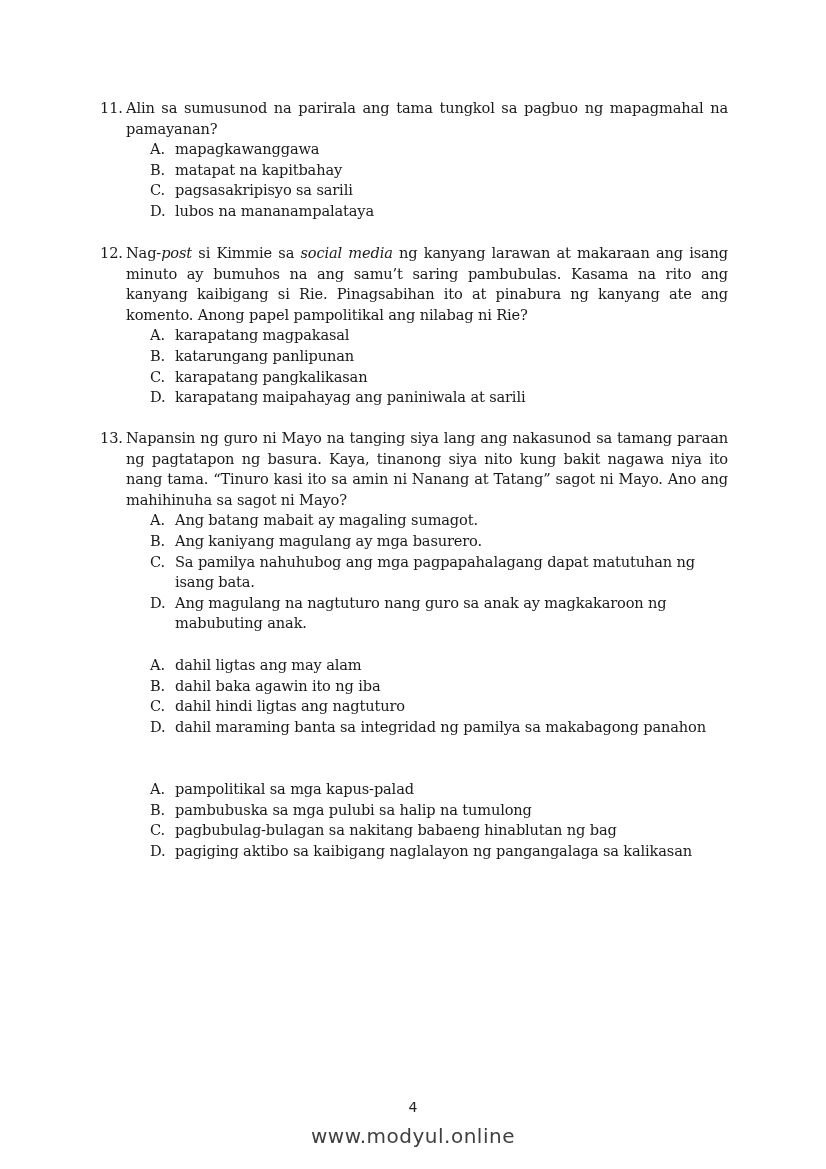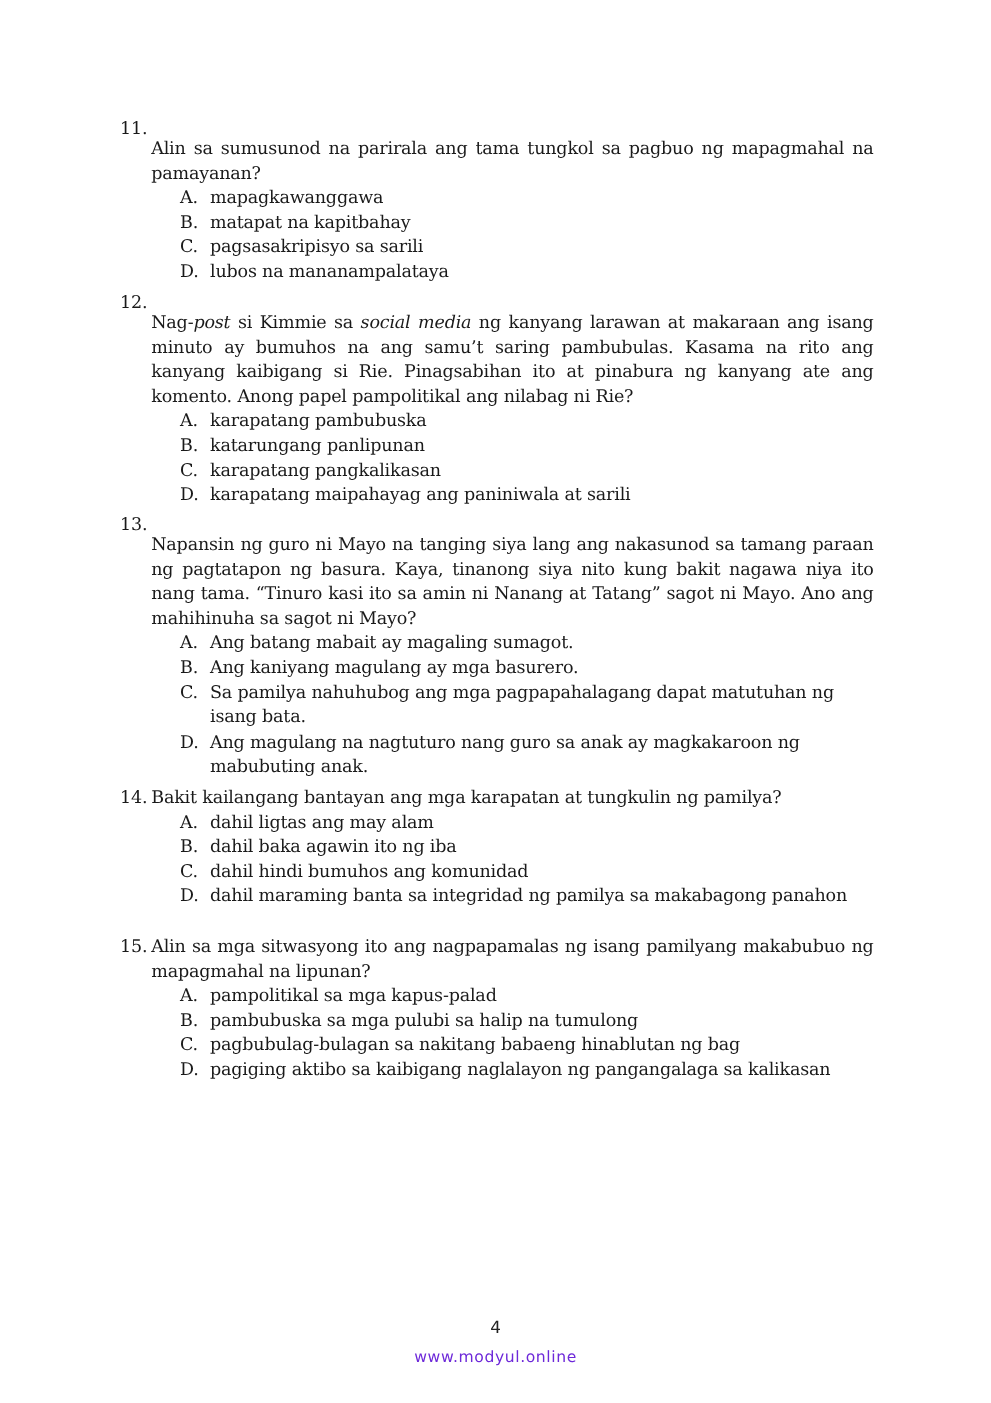--- a/index.html
+++ b/index.html
@@ -6,38 +6,38 @@
   body { width: 826px; height: 1169px; position: relative; overflow: hidden; }
   .page {
     position: absolute; left: 0; top: 0; width: 713px; height: 1169px;
     font-family: "DejaVu Serif", "Liberation Serif", serif;
     color: #1a1a1a; font-size: 14.6px; letter-spacing: -0.15px;
   }
   .q { position: absolute; left: 100px; width: 628px; line-height: 20.6px; }
   .qhead { display: flex; }
   .qnum { width: 26px; flex: 0 0 26px; }
   .qtext { flex: 1; text-align: justify; text-align-last: left; }
-  .qtext.just { text-align: justify; margin-top: 16px; }
+  .qtext.just { text-align: justify; }
   .opts { margin-left: 50px; }
   .opt { display: flex; }
   .olet { width: 25px; flex: 0 0 25px; }
   .otext { flex: 1; }
   em { font-style: italic; }
   #q11 { top: 98px; }
   #q12 { top: 243px; }
   #q13 { top: 428px; }
   #q14 { top: 655px; width: 660px; }
   #q15 { top: 779px; width: 660px; }
   .pagenum {
     position: absolute; left: 0; width: 826px; top: 1099px; text-align: center;
     font-family: "DejaVu Sans", "Liberation Sans", sans-serif; font-size: 14px; color: #222;
   }
   .watermark {
     position: absolute; left: 0; width: 826px; top: 1124px; text-align: center;
-    font-family: "DejaVu Sans", "Liberation Sans", sans-serif; font-size: 13px; color: #6d28d9;
+    font-family: "DejaVu Sans", "Liberation Sans", sans-serif; font-size: 20px; color: #404040;
     letter-spacing: 0.5px;
   }
 </style>
 </head>
 <body>
 
 <div class="page">
 
   <div class="q" id="q11">
     <div class="qhead">
@@ -65,21 +65,21 @@
   </div>
 
   <div class="q" id="q12">
     <div class="qhead">
       <span class="qnum">12.</span>
       <span class="qtext just"><span>Nag-</span><em>post</em><span> si Kimmie sa </span><em>social media</em><span> ng kanyang larawan at makaraan ang  isang minuto ay bumuhos na ang samu’t saring pambubulas. Kasama na rito ang kanyang kaibigang si Rie. Pinagsabihan ito at pinabura ng kanyang ate ang komento. Anong papel pampolitikal ang nilabag ni Rie?</span></span>
     </div>
     <div class="opts">
       <div class="opt">
           <span class="olet">A.</span>
-          <span class="otext">karapatang pambubuska</span>
+          <span class="otext">karapatang magpakasal</span>
         </div>
       <div class="opt">
           <span class="olet">B.</span>
           <span class="otext">katarungang panlipunan</span>
         </div>
       <div class="opt">
           <span class="olet">C.</span>
           <span class="otext">karapatang pangkalikasan</span>
         </div>
       <div class="opt">
@@ -108,49 +108,41 @@
           <span class="otext">Sa pamilya nahuhubog ang mga pagpapahalagang dapat matutuhan ng isang bata.</span>
         </div>
       <div class="opt">
           <span class="olet">D.</span>
           <span class="otext">Ang magulang na nagtuturo nang guro sa anak ay magkakaroon ng mabubuting anak.</span>
         </div>
     </div>
   </div>
 
   <div class="q" id="q14">
-    <div class="qhead">
-      <span class="qnum">14.</span>
-      <span class="qtext">Bakit kailangang bantayan ang mga karapatan at tungkulin ng pamilya?</span>
-    </div>
     <div class="opts">
       <div class="opt">
           <span class="olet">A.</span>
           <span class="otext">dahil ligtas ang may alam</span>
         </div>
       <div class="opt">
           <span class="olet">B.</span>
           <span class="otext">dahil baka agawin ito ng iba</span>
         </div>
       <div class="opt">
           <span class="olet">C.</span>
-          <span class="otext">dahil hindi bumuhos ang komunidad</span>
+          <span class="otext">dahil hindi ligtas ang nagtuturo</span>
         </div>
       <div class="opt">
           <span class="olet">D.</span>
           <span class="otext">dahil maraming banta sa integridad ng pamilya sa makabagong panahon</span>
         </div>
     </div>
   </div>
 
   <div class="q" id="q15">
-    <div class="qhead">
-      <span class="qnum">15.</span>
-      <span class="qtext" style="max-width:602px">Alin sa mga sitwasyong ito ang nagpapamalas ng isang pamilyang makabubuo ng mapagmahal na lipunan?</span>
-    </div>
     <div class="opts">
       <div class="opt">
           <span class="olet">A.</span>
           <span class="otext">pampolitikal sa mga kapus-palad</span>
         </div>
       <div class="opt">
           <span class="olet">B.</span>
           <span class="otext">pambubuska sa mga pulubi sa halip na tumulong</span>
         </div>
       <div class="opt">

